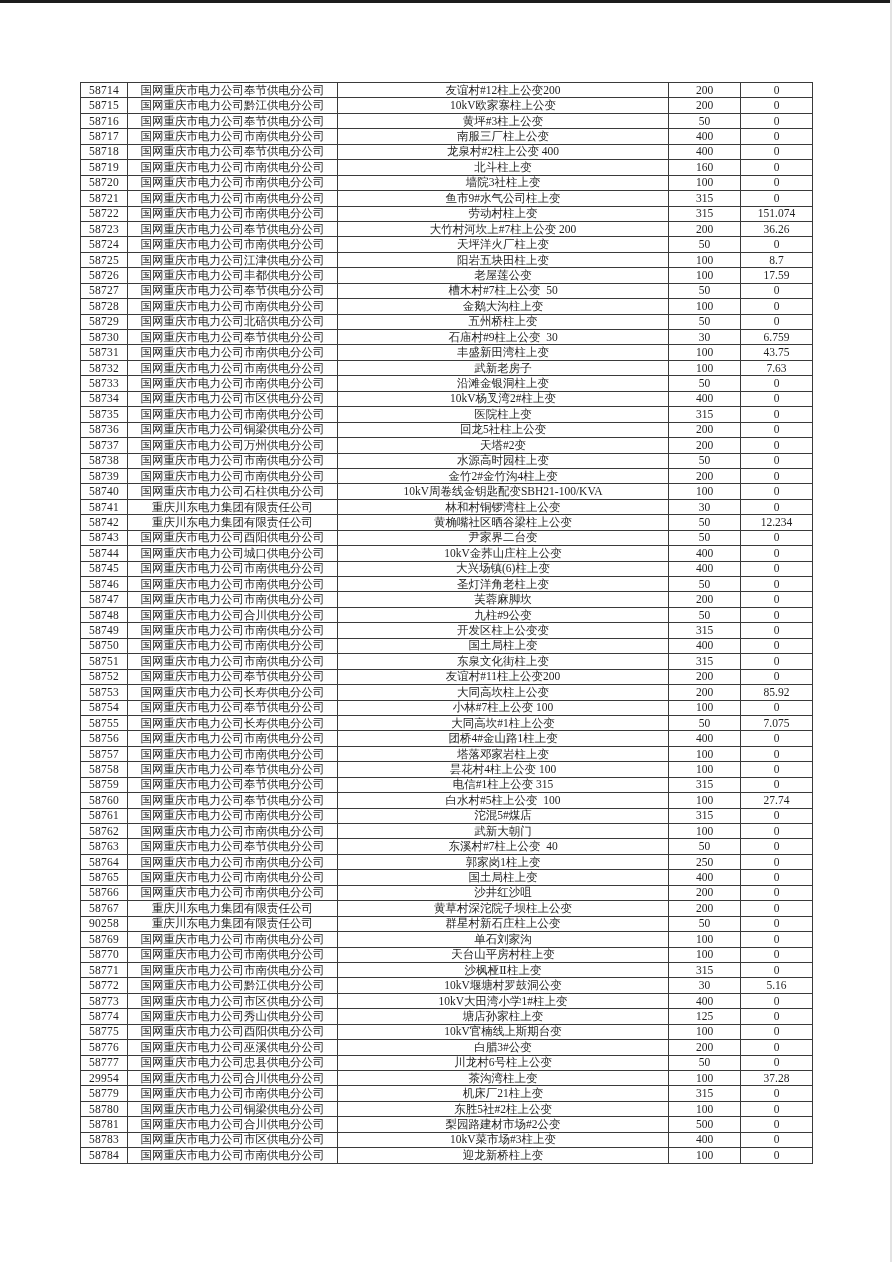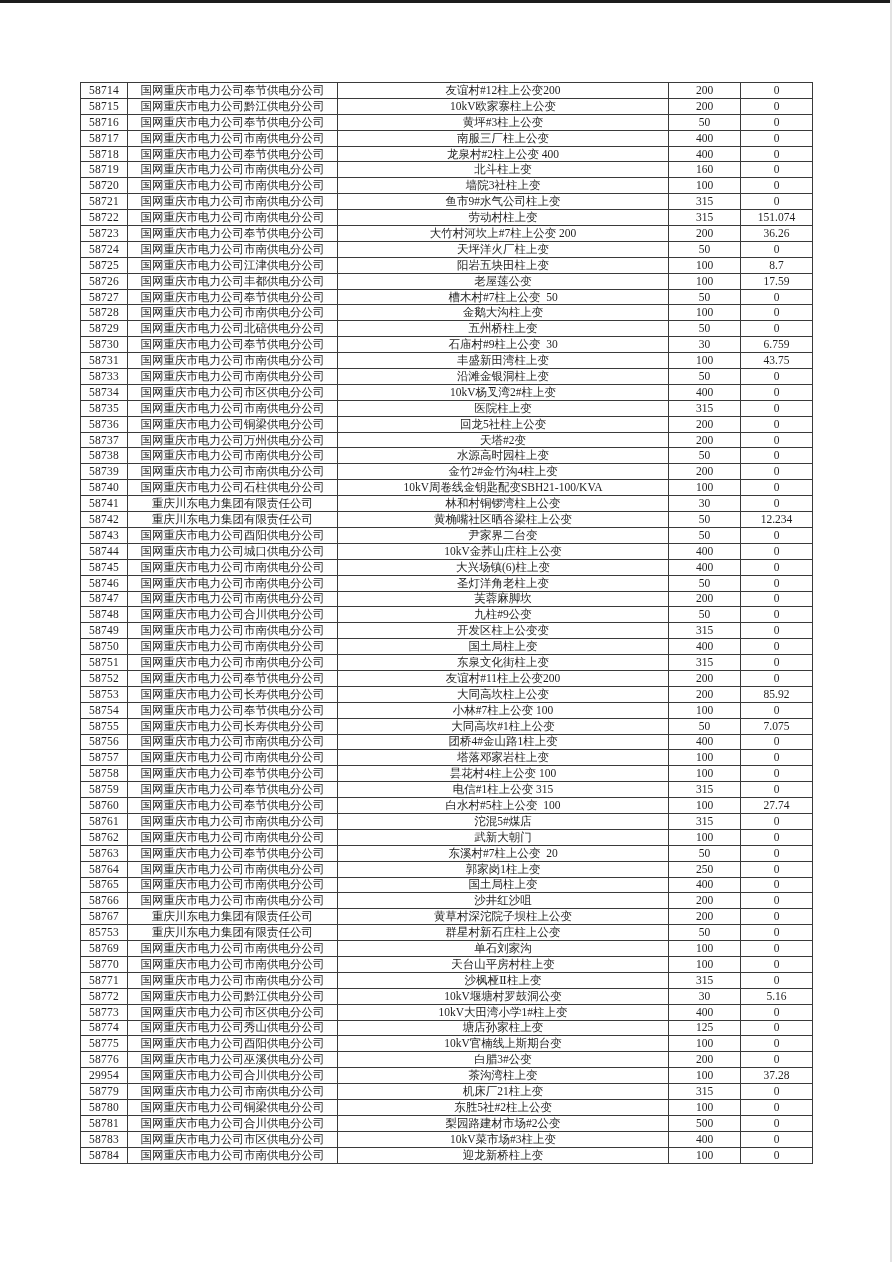--- a/index.html
+++ b/index.html
@@ -193,20 +193,27 @@
             <td class="c4">6.759</td>
           </tr>
           <tr>
             <td class="c0">58731</td>
             <td class="c1">国网重庆市电力公司市南供电分公司</td>
             <td class="c2">丰盛新田湾柱上变</td>
             <td class="c3">100</td>
             <td class="c4">43.75</td>
           </tr>
           <tr>
+            <td class="c0">58732</td>
+            <td class="c1">国网重庆市电力公司市南供电分公司</td>
+            <td class="c2">武新老房子</td>
+            <td class="c3">100</td>
+            <td class="c4">7.63</td>
+          </tr>
+          <tr>
             <td class="c0">58733</td>
             <td class="c1">国网重庆市电力公司市南供电分公司</td>
             <td class="c2">沿滩金银洞柱上变</td>
             <td class="c3">50</td>
             <td class="c4">0</td>
           </tr>
           <tr>
             <td class="c0">58734</td>
             <td class="c1">国网重庆市电力公司市区供电分公司</td>
             <td class="c2">10kV杨叉湾2#柱上变</td>
@@ -405,21 +412,21 @@
           <tr>
             <td class="c0">58762</td>
             <td class="c1">国网重庆市电力公司市南供电分公司</td>
             <td class="c2">武新大朝门</td>
             <td class="c3">100</td>
             <td class="c4">0</td>
           </tr>
           <tr>
             <td class="c0">58763</td>
             <td class="c1">国网重庆市电力公司奉节供电分公司</td>
-            <td class="c2">东溪村#7柱上公变  20</td>
+            <td class="c2">东溪村#7柱上公变  40</td>
             <td class="c3">50</td>
             <td class="c4">0</td>
           </tr>
           <tr>
             <td class="c0">58764</td>
             <td class="c1">国网重庆市电力公司市南供电分公司</td>
             <td class="c2">郭家岗1柱上变</td>
             <td class="c3">250</td>
             <td class="c4">0</td>
           </tr>
@@ -438,21 +445,21 @@
             <td class="c4">0</td>
           </tr>
           <tr>
             <td class="c0">58767</td>
             <td class="c1">重庆川东电力集团有限责任公司</td>
             <td class="c2">黄草村深沱院子坝柱上公变</td>
             <td class="c3">200</td>
             <td class="c4">0</td>
           </tr>
           <tr>
-            <td class="c0">85753</td>
+            <td class="c0">90258</td>
             <td class="c1">重庆川东电力集团有限责任公司</td>
             <td class="c2">群星村新石庄柱上公变</td>
             <td class="c3">50</td>
             <td class="c4">0</td>
           </tr>
           <tr>
             <td class="c0">58769</td>
             <td class="c1">国网重庆市电力公司市南供电分公司</td>
             <td class="c2">单石刘家沟</td>
             <td class="c3">100</td>
@@ -498,20 +505,27 @@
             <td class="c1">国网重庆市电力公司酉阳供电分公司</td>
             <td class="c2">10kV官楠线上斯期台变</td>
             <td class="c3">100</td>
             <td class="c4">0</td>
           </tr>
           <tr>
             <td class="c0">58776</td>
             <td class="c1">国网重庆市电力公司巫溪供电分公司</td>
             <td class="c2">白腊3#公变</td>
             <td class="c3">200</td>
+            <td class="c4">0</td>
+          </tr>
+          <tr>
+            <td class="c0">58777</td>
+            <td class="c1">国网重庆市电力公司忠县供电分公司</td>
+            <td class="c2">川龙村6号柱上公变</td>
+            <td class="c3">50</td>
             <td class="c4">0</td>
           </tr>
           <tr>
             <td class="c0">29954</td>
             <td class="c1">国网重庆市电力公司合川供电分公司</td>
             <td class="c2">茶沟湾柱上变</td>
             <td class="c3">100</td>
             <td class="c4">37.28</td>
           </tr>
           <tr>

